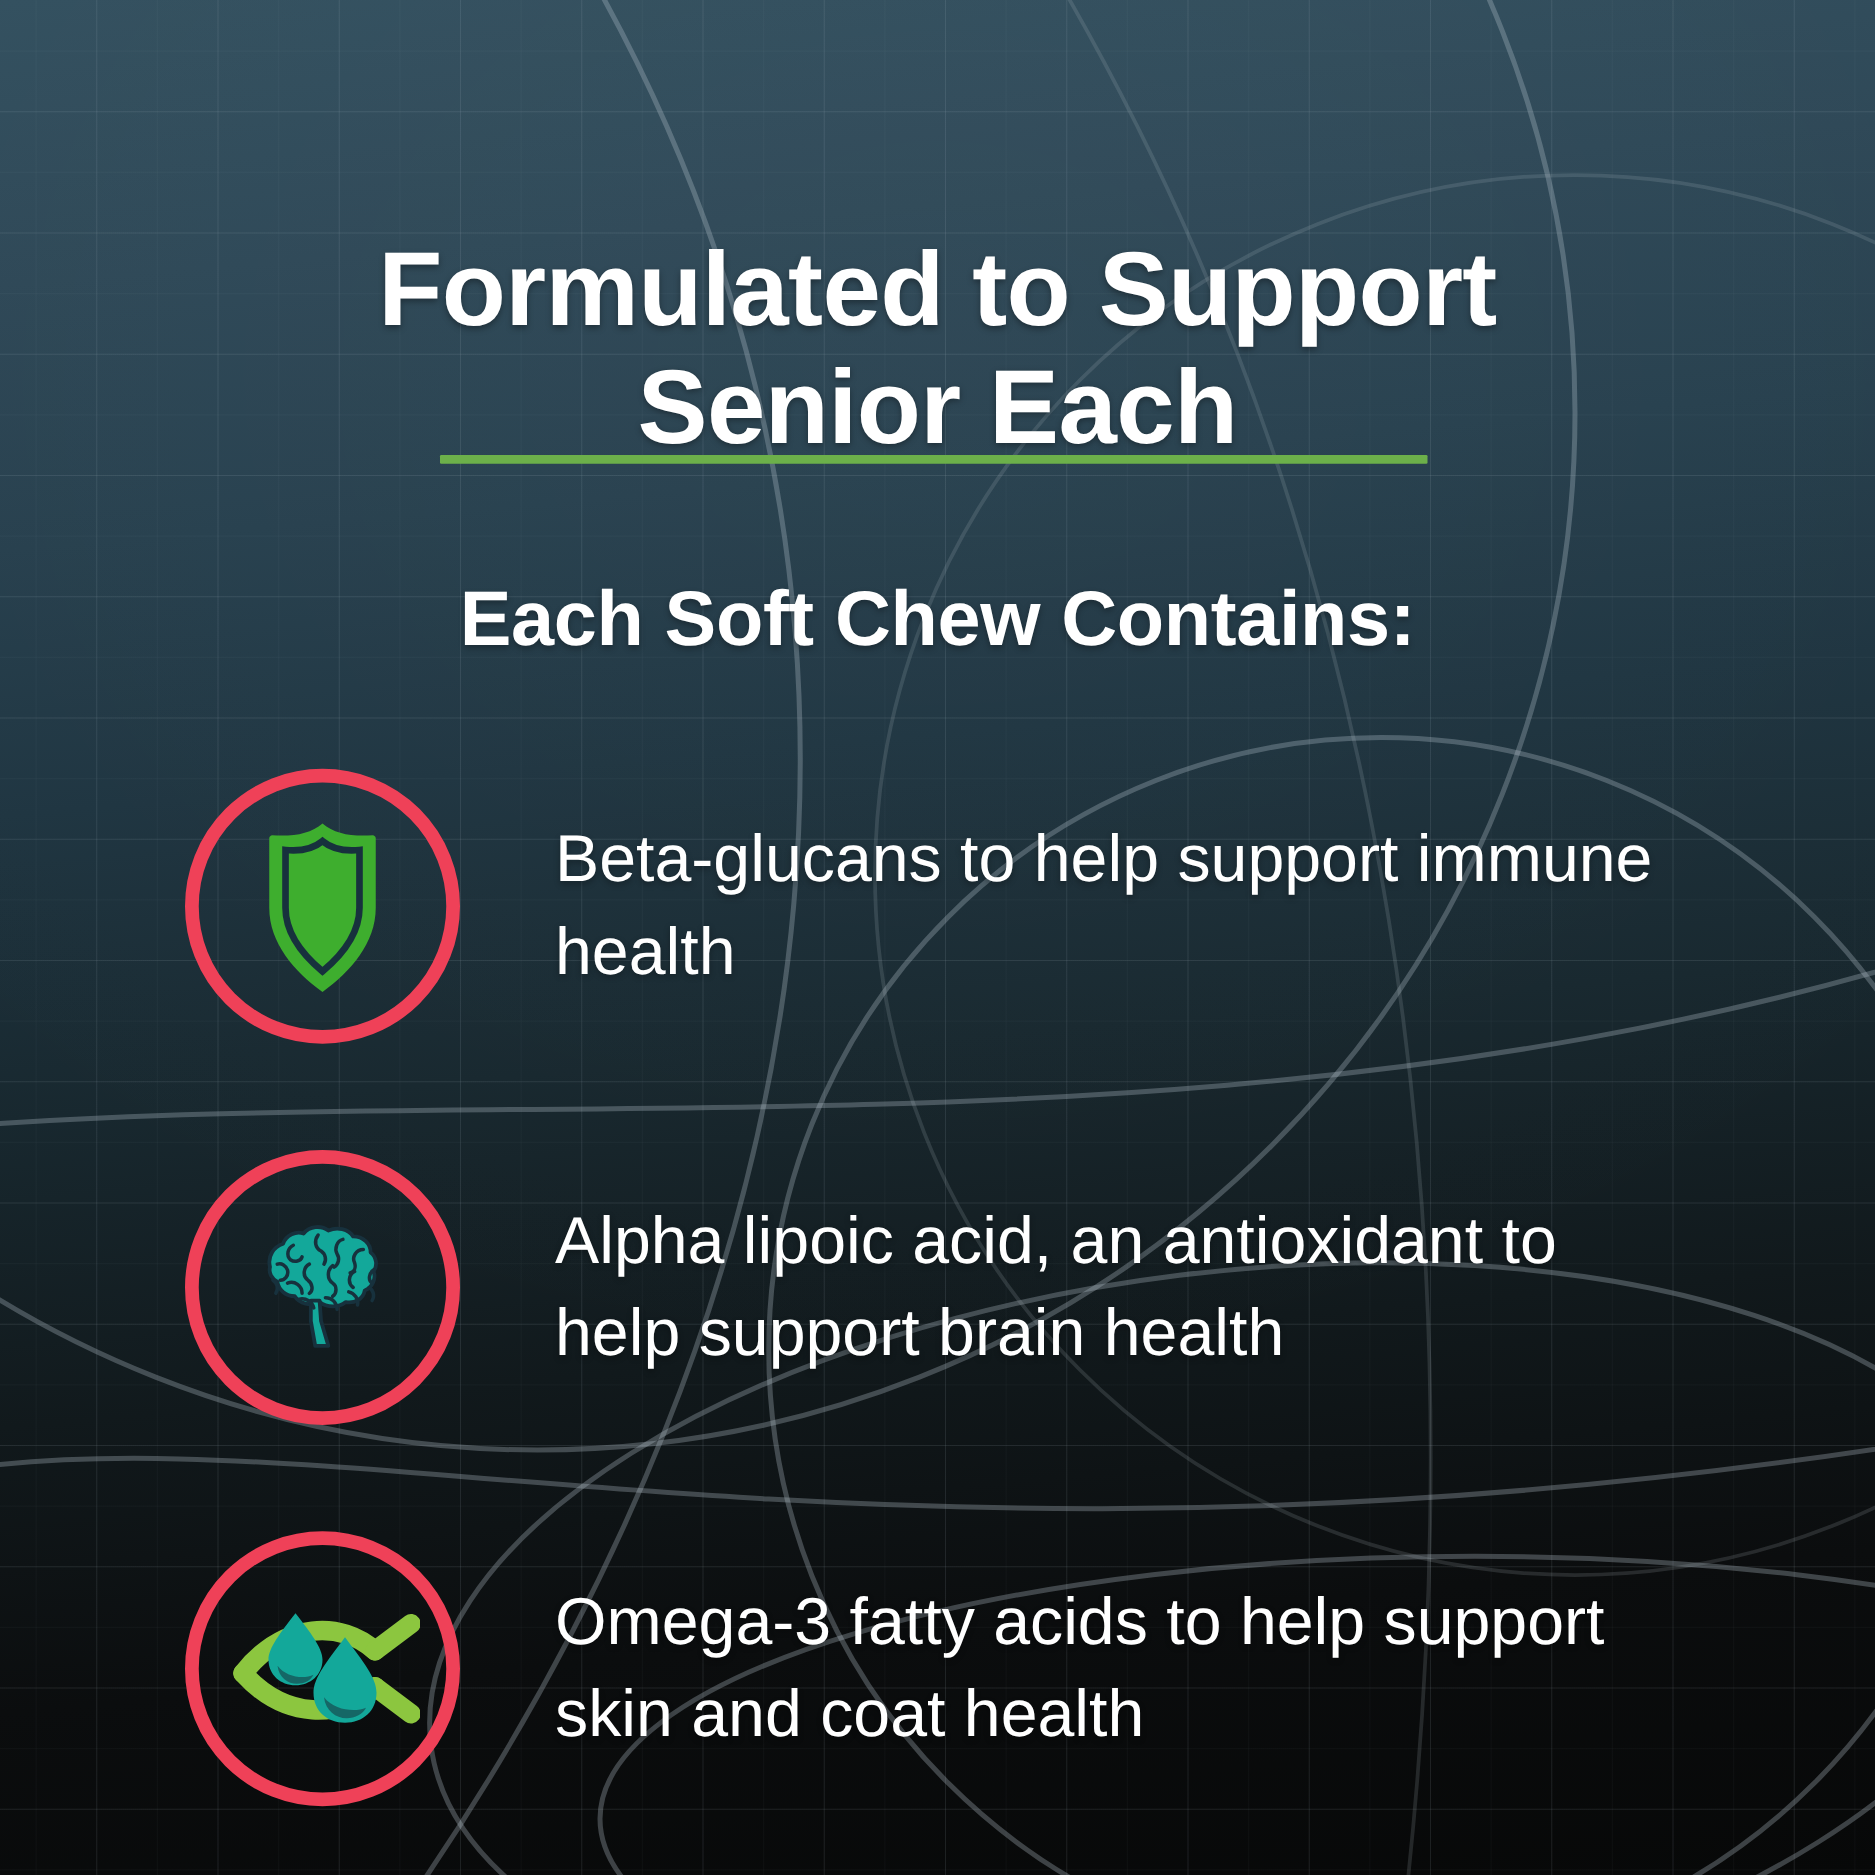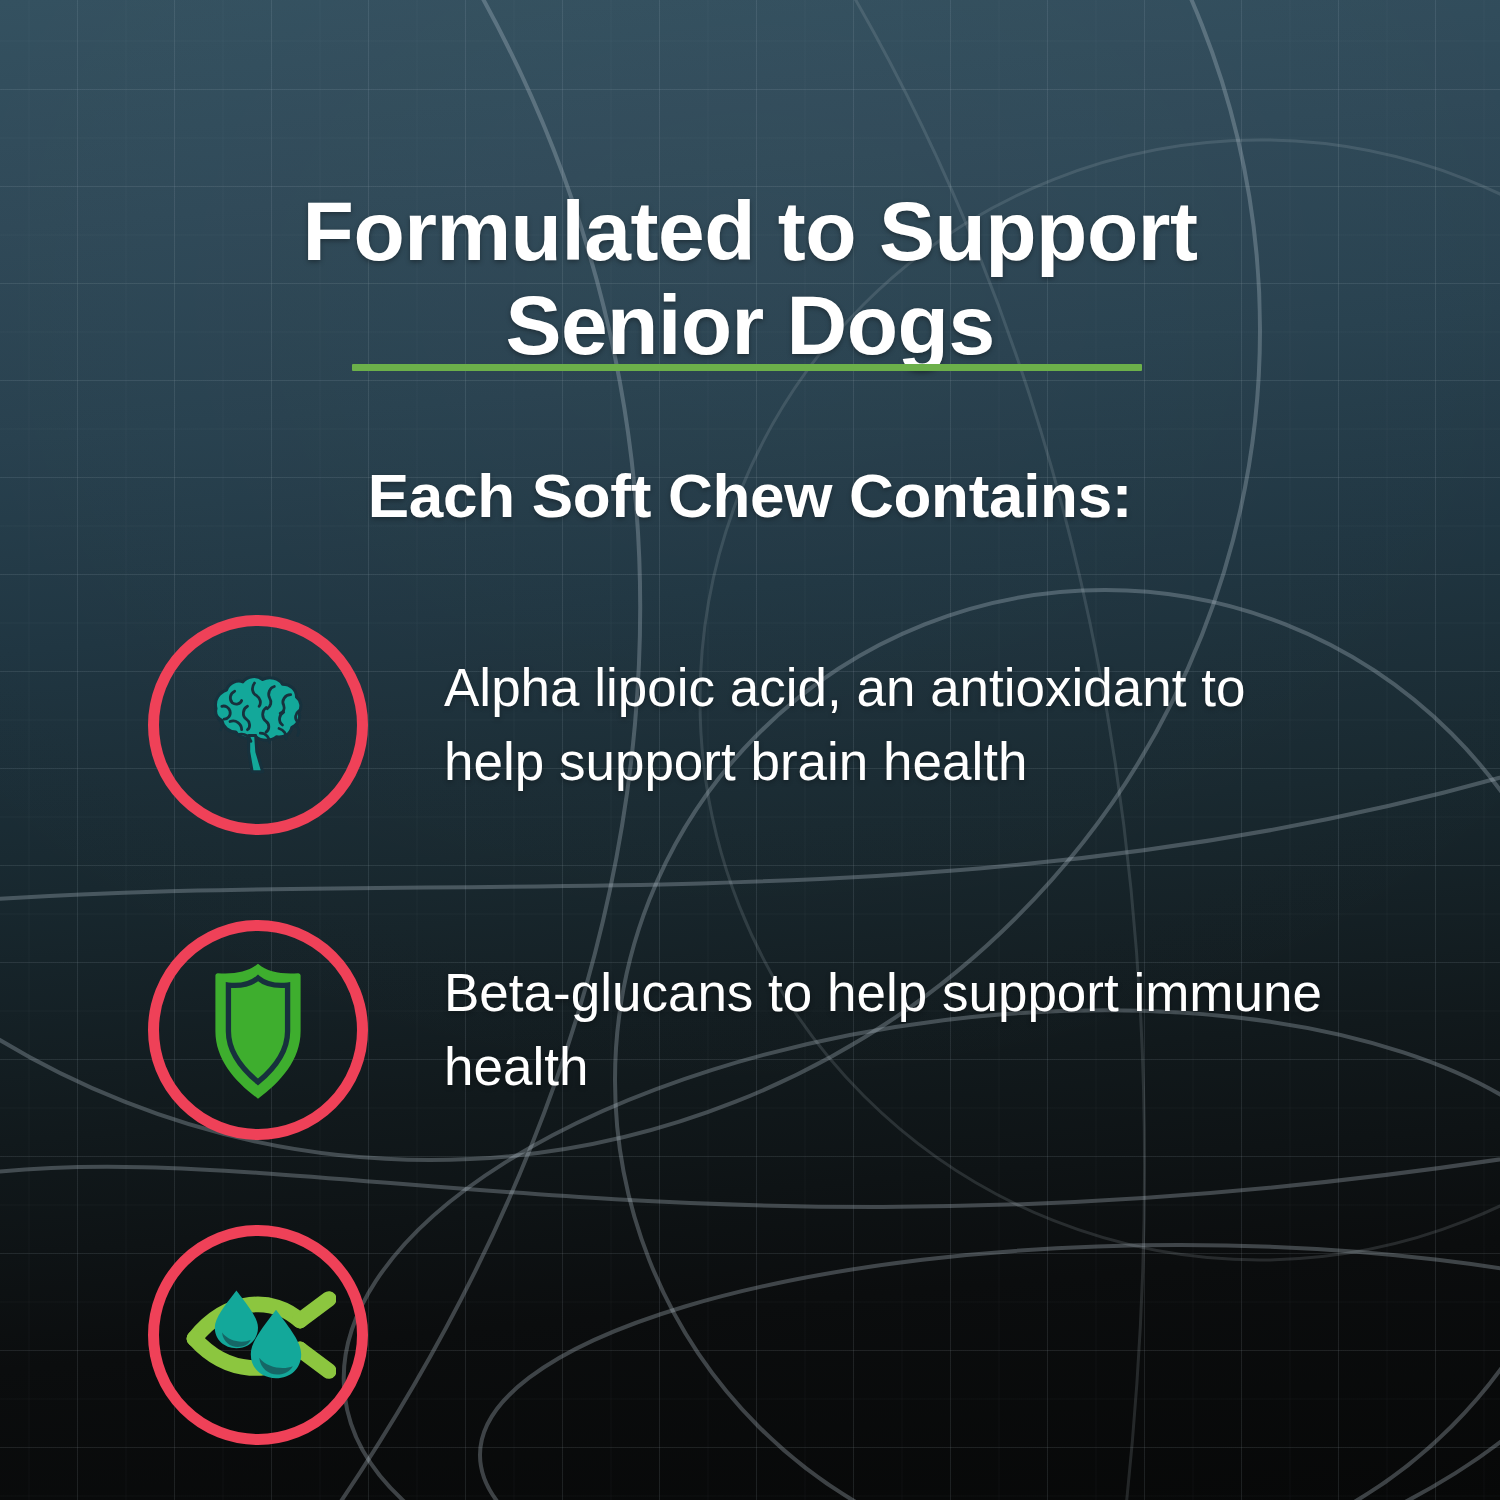--- a/index.html
+++ b/index.html
@@ -161,28 +161,41 @@
       <path d="M 820 -60 C 1080 360 1200 900 1120 1560"></path>
     </g>
   </svg>
 
   <div class="bg-layer vignette"></div>
 
   <div class="content">
 
     <h1 class="title">
       <span>Formulated to Support</span><br>
-      <span>Senior Dogs</span>
+      <span>Senior Each</span>
     </h1>
 
     <div class="divider"></div>
 
     <h2 class="subtitle">Each Soft Chew Contains:</h2>
 
     <div class="benefits">
+
+      <div class="benefit">
+        <div class="icon-badge">
+          <div class="ring"></div>
+          <div class="glyph">
+            <svg width="132" height="142" viewBox="0 0 110 120">
+              <path fill="#3eae2e" stroke="#17313d" stroke-width="0" d="M55 4c8 7 20 9 34 8 1 0 2 1 2 2v47c0 24-17 43-36 57C36 104 19 85 19 61V14c0-1 1-2 2-2 14 1 26-1 34-8z"></path>
+              <path fill="none" stroke="#17313d" stroke-width="4.5" d="M55 16c6 5 15 7 25 6v39c0 19-13 33-25 43-12-10-25-24-25-43V22c10 1 19-1 25-6z"></path>
+            </svg>
+          </div>
+        </div>
+        <div class="benefit-text">Beta-glucans to help support immune health</div>
+      </div>
 
       <div class="benefit">
         <div class="icon-badge">
           <div class="ring"></div>
           <div class="glyph">
             <svg width="140" height="140" viewBox="0 0 120 120">
               <g>
                 <path fill="#13a89a" stroke="#17313d" stroke-width="2.6" stroke-linejoin="round" d="M24 46c-2-8 3-14 9-16 2-6 9-9 14-7 4-5 12-6 17-2 6-3 14-1 17 4 7 0 12 5 12 11 4 3 5 9 2 13 2 5-1 11-6 13-1 6-7 9-13 8-5 4-13 4-18 0-6 3-14 1-17-4-6 0-11-4-12-10-4-2-6-6-5-10z"></path>
                 <path fill="#13a89a" stroke="#17313d" stroke-width="2.6" stroke-linejoin="round" d="M52 69l6 0 1 14 5 17-9 0-3-17z"></path>
                 <g fill="none" stroke="#17313d" stroke-width="2.4" stroke-linecap="round">
@@ -206,47 +219,35 @@
             </svg>
           </div>
         </div>
         <div class="benefit-text">Alpha lipoic acid, an antioxidant to help support brain health</div>
       </div>
 
       <div class="benefit">
         <div class="icon-badge">
           <div class="ring"></div>
           <div class="glyph">
-            <svg width="132" height="142" viewBox="0 0 110 120">
-              <path fill="#3eae2e" stroke="#17313d" stroke-width="0" d="M55 4c8 7 20 9 34 8 1 0 2 1 2 2v47c0 24-17 43-36 57C36 104 19 85 19 61V14c0-1 1-2 2-2 14 1 26-1 34-8z"></path>
-              <path fill="none" stroke="#17313d" stroke-width="4.5" d="M55 16c6 5 15 7 25 6v39c0 19-13 33-25 43-12-10-25-24-25-43V22c10 1 19-1 25-6z"></path>
-            </svg>
-          </div>
-        </div>
-        <div class="benefit-text">Beta-glucans to help support immune health</div>
-      </div>
-
-      <div class="benefit">
-        <div class="icon-badge">
-          <div class="ring"></div>
-          <div class="glyph">
             <svg width="156" height="130" viewBox="0 0 130 108">
 
               <g fill="none" stroke="#8cc63f" stroke-width="13" stroke-linecap="round" stroke-linejoin="round">
                 <path d="M12 57 C 40 22, 78 22, 100 42"></path>
                 <path d="M12 57 C 40 88, 78 88, 100 66"></path>
                 <path d="M100 42 L 124 24"></path>
                 <path d="M100 66 L 124 84"></path>
               </g>
 
               <path fill="#13a89a" d="M47 17c10 13 18 23 18 31 0 10-8 17-18 17s-18-7-18-17c0-8 8-18 18-31z"></path>
               <path fill="#17313d" fill-opacity="0.55" d="M35 52c1 8 7 12 13 12 5 0 9-2 11-6-6 3-18 2-24-6z"></path>
 
               <path fill="#13a89a" d="M80 33c12 16 21 27 21 37 0 12-9 20-21 20s-21-8-21-20c0-10 9-21 21-37z"></path>
               <path fill="#17313d" fill-opacity="0.55" d="M66 73c1 9 8 14 15 14 6 0 11-3 13-7-7 3-21 2-28-7z"></path>
             </svg>
           </div>
         </div>
+        <div class="benefit-text">Omega-3 fatty acids to help support skin and coat health</div>
       </div>
 
     </div>
   </div>
 </div>
 
 </body></html>

